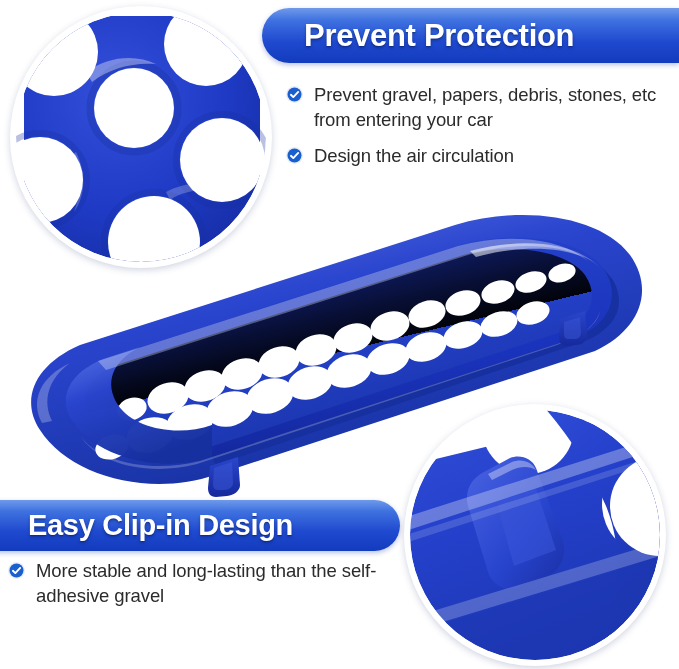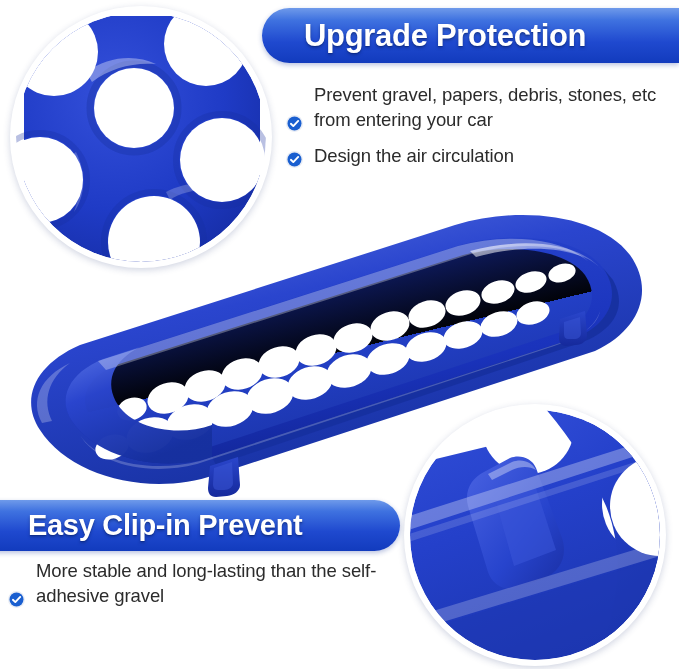--- a/index.html
+++ b/index.html
@@ -62,21 +62,21 @@
   
   .bullets {
     position: absolute;
     box-sizing: border-box;
   }
   #bullets-top { left: 286px; top: 82px; width: 388px; }
   #bullets-bottom { left: 8px; top: 558px; width: 390px; }
 
   .bullet-row {
     display: flex;
-    align-items: flex-end;
+    align-items: flex-start;
     margin-bottom: 11px;
   }
   .bullet-icon {
     flex: 0 0 auto;
     width: 17px;
     height: 17px;
     margin-top: 4px;
     margin-right: 11px;
     position: relative;
   }
@@ -305,21 +305,21 @@
 
           <path d="M -20,214 L 250,132 L 250,146 L -20,228 Z" fill="#ffffff" opacity="0.22"></path>
 
           <path d="M -20,230 L 250,148 L 250,270 L -20,270 Z" fill="#1e38b4" opacity="0.5"></path>
         </g>
       </svg>
     </div>
   </div>
 
   <div class="banner" id="banner-top">
-    <span class="banner-title">Upgrade Protection</span>
+    <span class="banner-title">Prevent Protection</span>
   </div>
 
   <div class="bullets" id="bullets-top">
     <div class="bullet-row">
       <span class="bullet-icon">
         <svg width="17" height="17" viewBox="0 0 17 17" xmlns="http://www.w3.org/2000/svg">
           <circle cx="8.5" cy="8.5" r="8.5" fill="#e9edf5"></circle>
           <circle cx="8.5" cy="8.5" r="7" fill="#1a5fd0"></circle>
           <path d="M 4.9,8.8 L 7.3,11.1 L 12.2,5.9" fill="none" stroke="#ffffff" stroke-width="1.9" stroke-linecap="round" stroke-linejoin="round"></path>
         </svg>
@@ -332,21 +332,21 @@
           <circle cx="8.5" cy="8.5" r="8.5" fill="#e9edf5"></circle>
           <circle cx="8.5" cy="8.5" r="7" fill="#1a5fd0"></circle>
           <path d="M 4.9,8.8 L 7.3,11.1 L 12.2,5.9" fill="none" stroke="#ffffff" stroke-width="1.9" stroke-linecap="round" stroke-linejoin="round"></path>
         </svg>
       </span>
       <span class="bullet-text">Design the air circulation</span>
     </div>
   </div>
 
   <div class="banner" id="banner-bottom">
-    <span class="banner-title">Easy Clip-in Prevent</span>
+    <span class="banner-title">Easy Clip-in Design</span>
   </div>
 
   <div class="bullets" id="bullets-bottom">
     <div class="bullet-row">
       <span class="bullet-icon">
         <svg width="17" height="17" viewBox="0 0 17 17" xmlns="http://www.w3.org/2000/svg">
           <circle cx="8.5" cy="8.5" r="8.5" fill="#e9edf5"></circle>
           <circle cx="8.5" cy="8.5" r="7" fill="#1a5fd0"></circle>
           <path d="M 4.9,8.8 L 7.3,11.1 L 12.2,5.9" fill="none" stroke="#ffffff" stroke-width="1.9" stroke-linecap="round" stroke-linejoin="round"></path>
         </svg>

